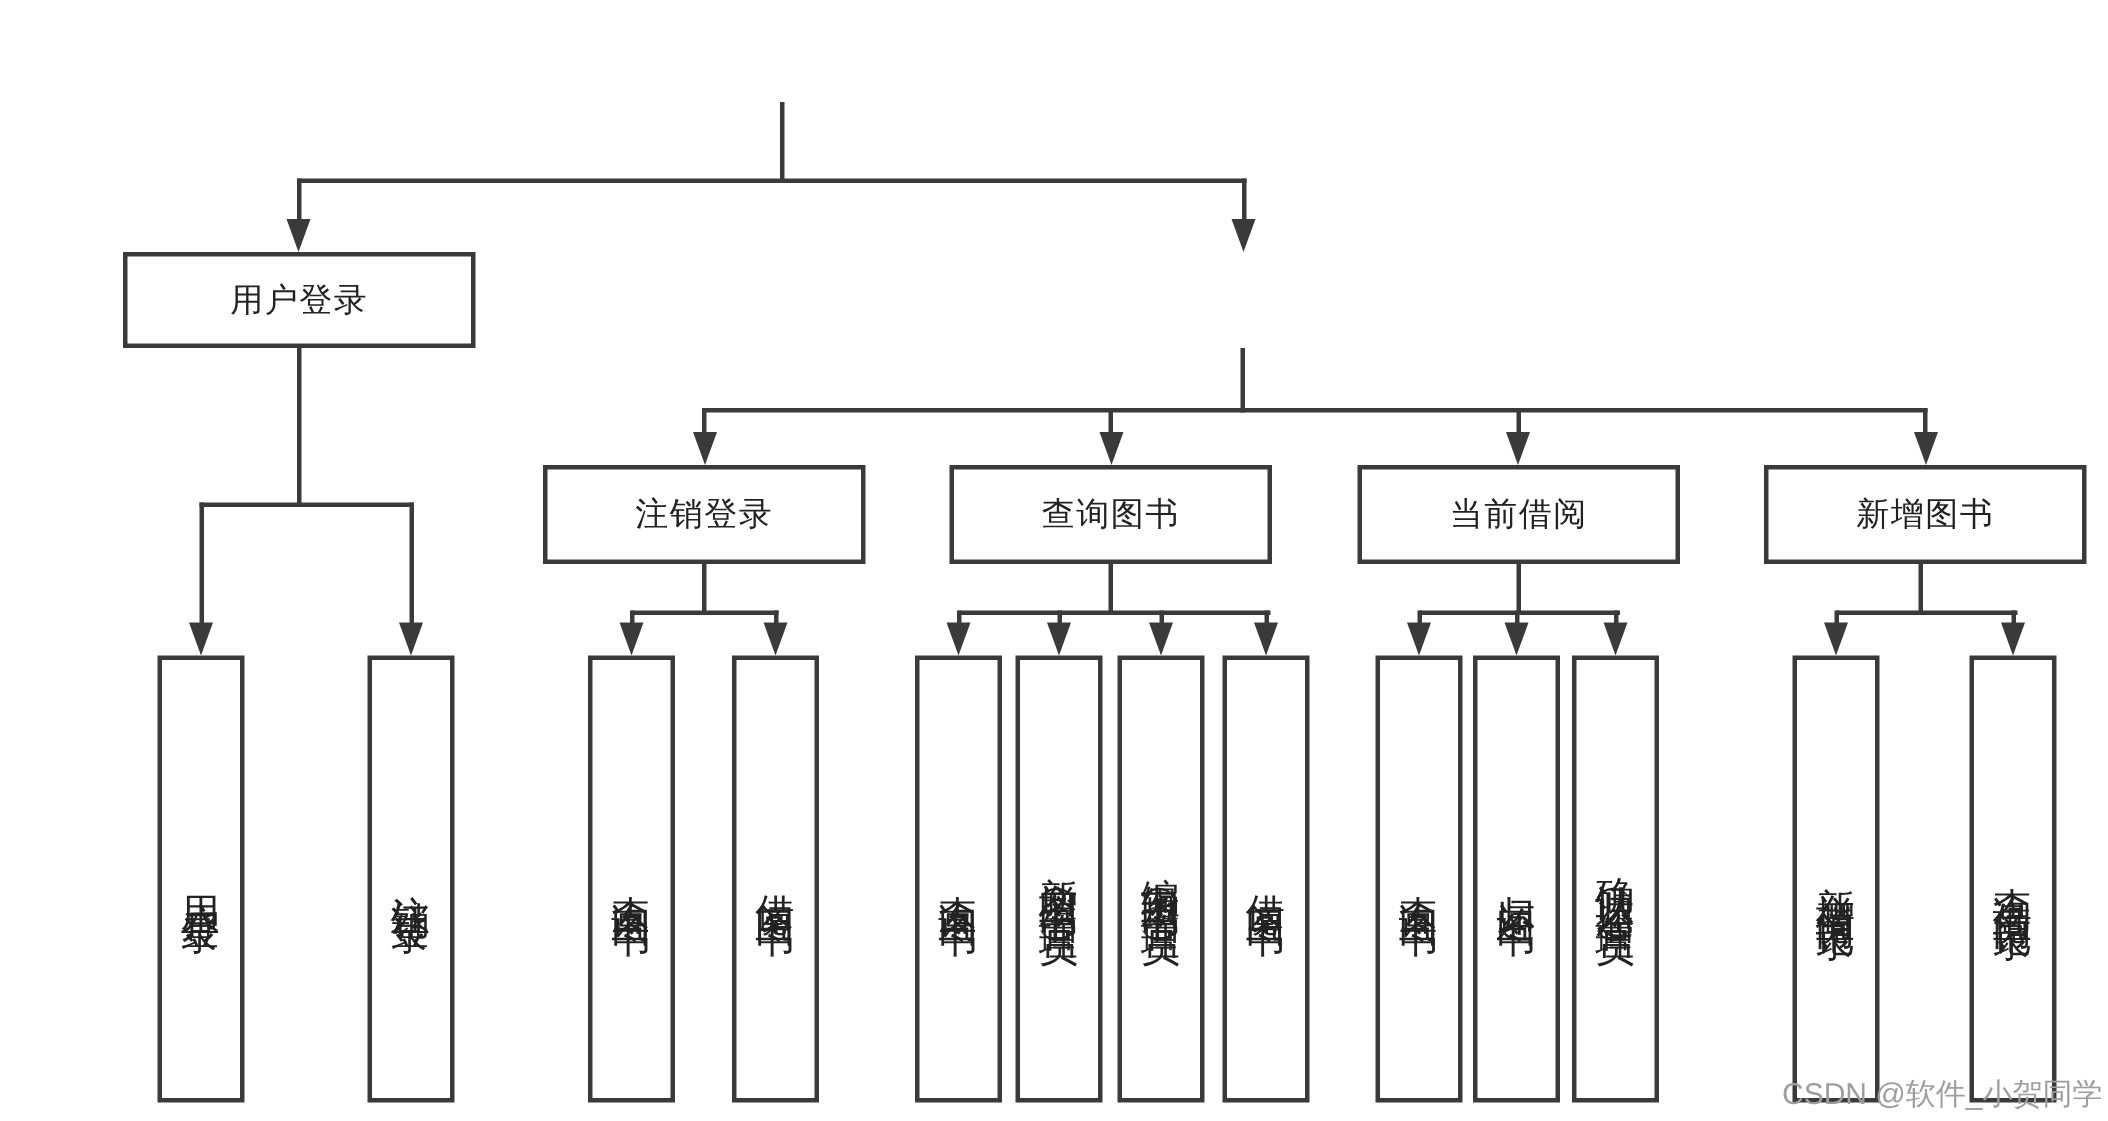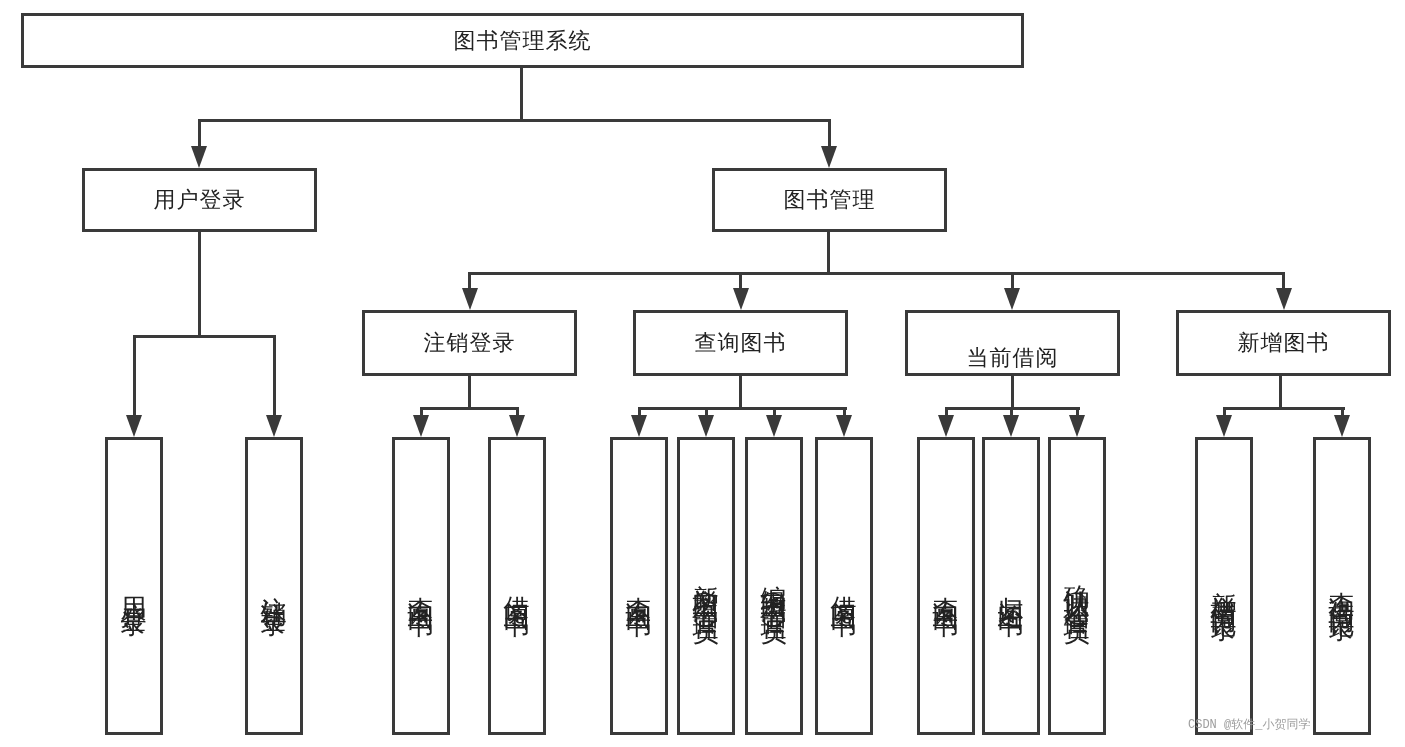--- a/index.html
+++ b/index.html
@@ -52,48 +52,41 @@
     position: absolute;
     width: 0; height: 0;
     border-left: 8px solid transparent;
     border-right: 8px solid transparent;
     border-top: 22px solid var(--line);
   }
   .watermark {
     position: absolute;
     left: 1188px;
     top: 716px;
-    font-size: 12px;
+    font-size: 20px;
     color: var(--wm);
     z-index: 5;
     white-space: nowrap;
-    font-family: Liberation Mono, monospace;
   }
 </style>
 </head>
 <body>
 
 <div id="canvas">
 
-  <div class="node" style="left:21px; top:13px; width:1003px; height:55px;">
-    <span>图书管理系统</span>
-  </div>
 
   <div class="vline" style="left:520px; top:68px; height:54px;"></div>
   <div class="hline" style="left:198px; top:119px; width:633px;"></div>
   <div class="vline" style="left:198px; top:119px; height:30px;"></div>
   <div class="ahead" style="left:191px; top:146px;"></div>
   <div class="vline" style="left:828px; top:119px; height:30px;"></div>
   <div class="ahead" style="left:821px; top:146px;"></div>
 
   <div class="node" style="left:82px; top:168px; width:235px; height:64px;">
     <span>用户登录</span>
-  </div>
-  <div class="node" style="left:712px; top:168px; width:235px; height:64px;">
-    <span>图书管理</span>
   </div>
 
   <div class="vline" style="left:198px; top:232px; height:106px;"></div>
   <div class="hline" style="left:133px; top:335px; width:143px;"></div>
   <div class="vline" style="left:133px; top:335px; height:82px;"></div>
   <div class="ahead" style="left:126px; top:415px;"></div>
   <div class="vline" style="left:273px; top:335px; height:82px;"></div>
   <div class="ahead" style="left:266px; top:415px;"></div>
 
   <div class="vline" style="left:827px; top:232px; height:43px;"></div>
@@ -106,21 +99,21 @@
   <div class="ahead" style="left:1004px; top:288px;"></div>
   <div class="vline" style="left:1282px; top:272px; height:24px;"></div>
   <div class="ahead" style="left:1276px; top:288px;"></div>
 
   <div class="node" style="left:362px; top:310px; width:215px; height:66px;">
     <span>注销登录</span>
   </div>
   <div class="node" style="left:633px; top:310px; width:215px; height:66px;">
     <span>查询图书</span>
   </div>
-  <div class="node" style="left:905px; top:310px; width:215px; height:66px;align-items:flex-end;">
+  <div class="node" style="left:905px; top:310px; width:215px; height:66px;">
     <span>当前借阅</span>
   </div>
   <div class="node" style="left:1176px; top:310px; width:215px; height:66px;">
     <span>新增图书</span>
   </div>
 
   <div class="vline" style="left:468px; top:376px; height:34px;"></div>
   <div class="hline" style="left:421px; top:407px; width:98px;"></div>
   <div class="vline" style="left:420px; top:407px; height:12px;"></div>
   <div class="ahead" style="left:413px; top:415px;"></div>

